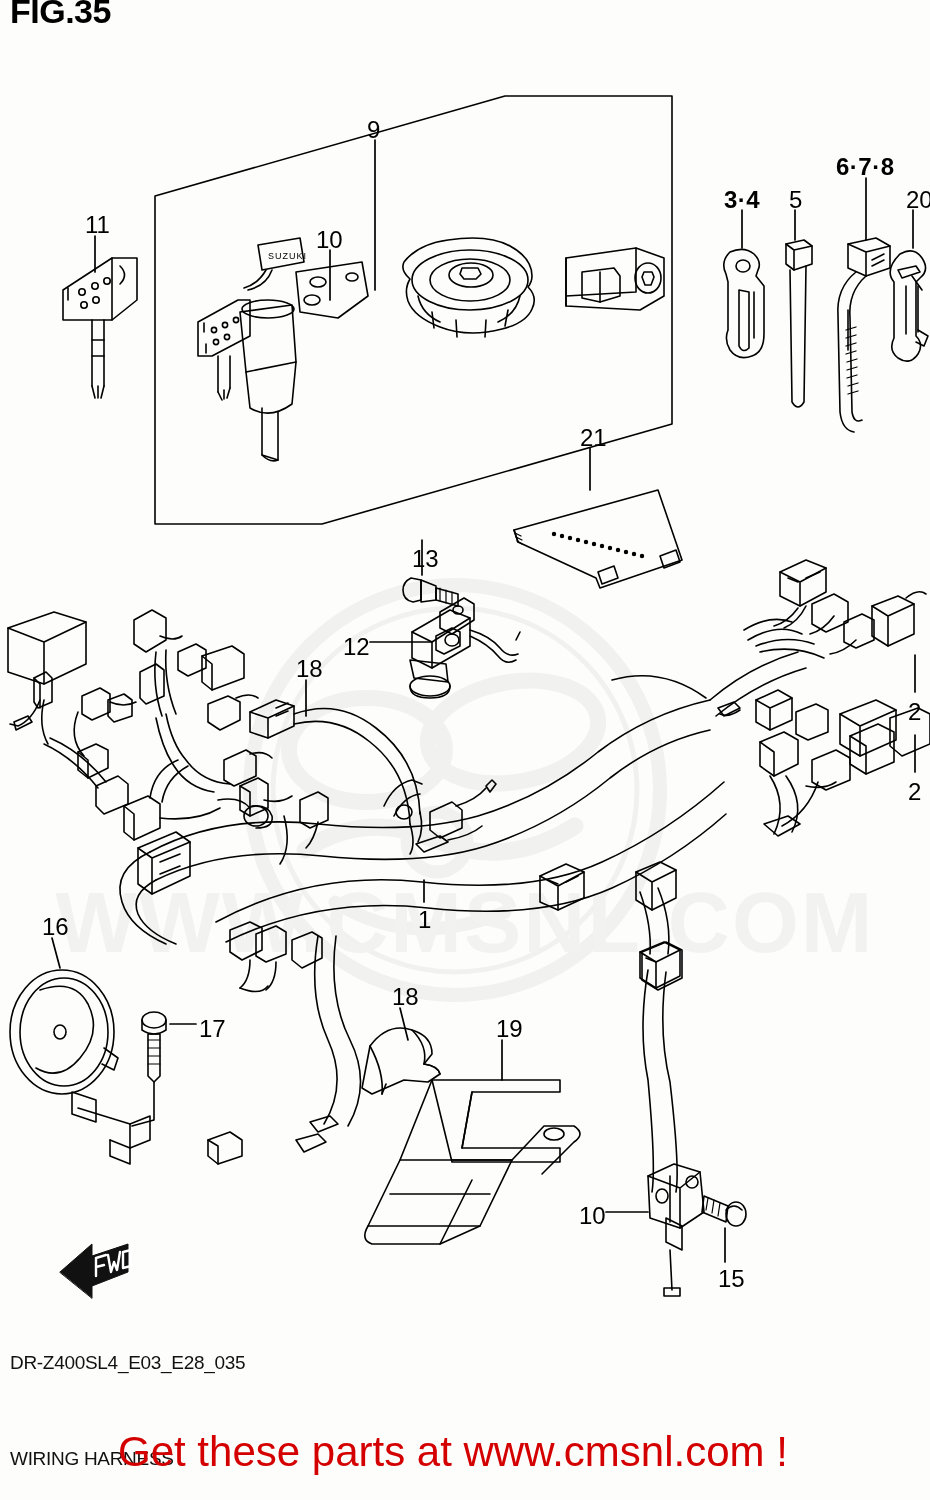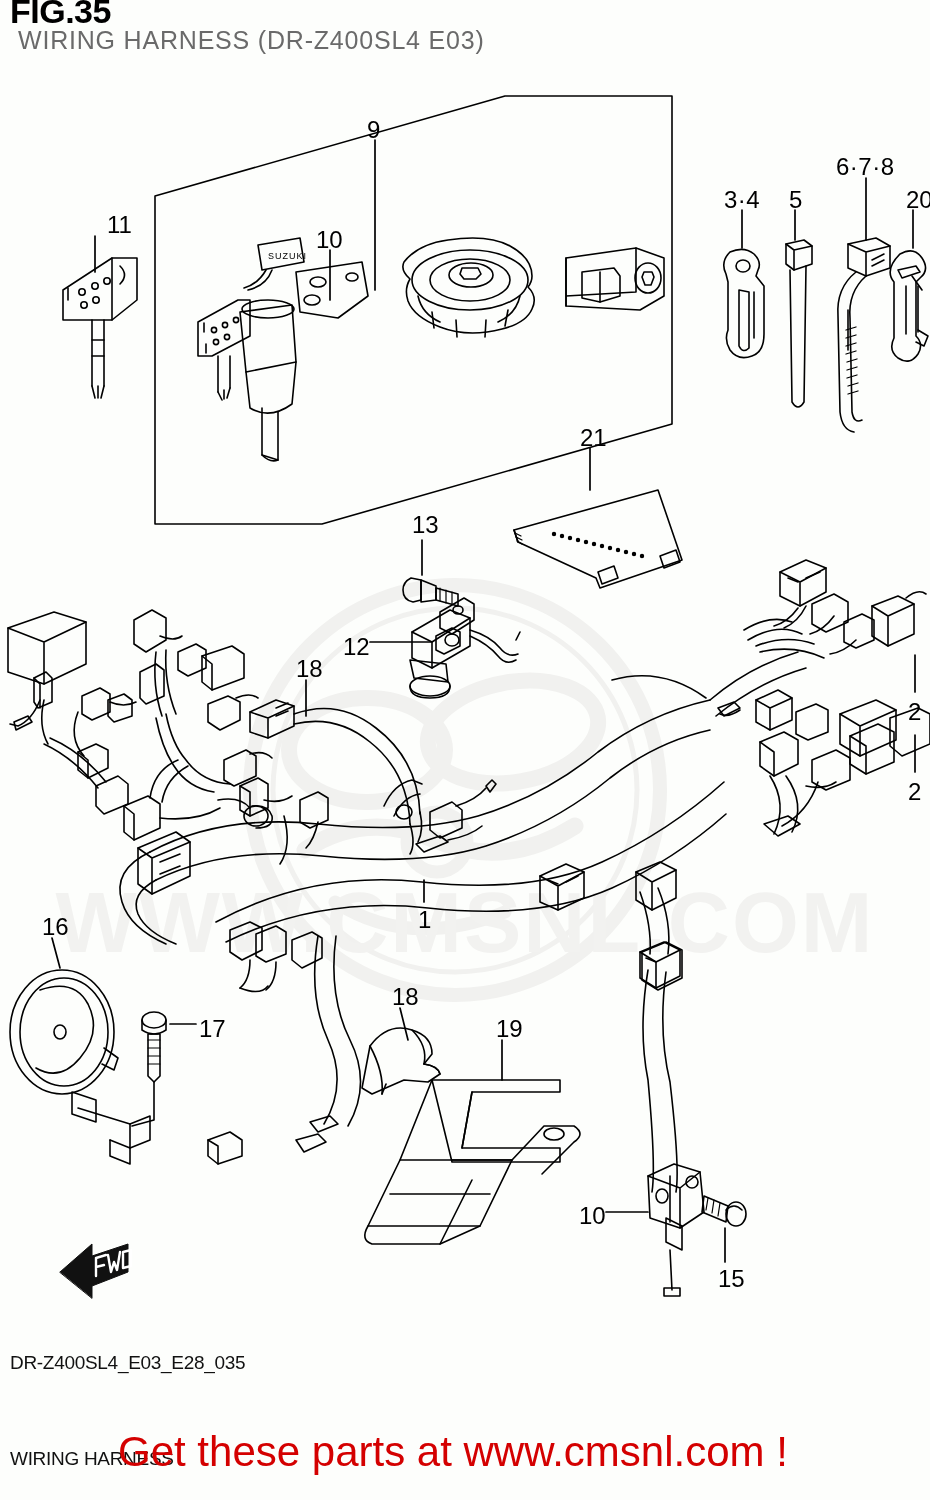--- a/index.html
+++ b/index.html
@@ -91,21 +91,21 @@
   
   .callout {
     position: absolute;
     font-size: 24px;
     color: #000;
     z-index: 35;
     white-space: nowrap;
     line-height: 1;
     font-family: "Liberation Sans", sans-serif;
   }
-  .callout.wide { letter-spacing: 0.5px; }
+  .callout.wide { letter-spacing: 0.5px; font-weight: bold; }
 </style>
 </head>
 <body>
 
 <div id="page">
 
   <svg id="watermark" viewBox="0 0 930 1500">
     <defs>
       <g id="wm-logo">
         <circle cx="0" cy="0" r="205" fill="none" stroke="#f1f1ef" stroke-width="14"></circle>
@@ -554,34 +554,33 @@
       <g stroke="#fff" stroke-width="2.4" fill="none">
         <path d="M 96 1258 L 96 1276 M 96 1258 L 106 1255 M 96 1267 L 104 1265"></path>
         <path d="M 108 1255 L 111 1272 L 114 1262 L 117 1270 L 120 1252"></path>
         <path d="M 123 1252 L 123 1268 L 131 1266 L 131 1250 Z"></path>
       </g>
 
     </g>
   </svg>
 
   <div id="fig-number">FIG.35</div>
-  <div id="fig-title">WIRING HARNESS (DR-Z400SL4 E03)</div>
 
   <div id="callout-layer">
       <div class="callout" style="left: 418px; top: 908px;">1</div>
       <div class="callout" style="left: 908px; top: 780px;">2</div>
       <div class="callout" style="left: 908px; top: 700px;">2</div>
       <div class="callout wide" style="left: 724px; top: 188px;">3·4</div>
       <div class="callout" style="left: 789px; top: 188px;">5</div>
       <div class="callout wide" style="left: 836px; top: 155px;">6·7·8</div>
       <div class="callout" style="left: 367px; top: 118px;">9</div>
       <div class="callout" style="left: 316px; top: 228px;">10</div>
-      <div class="callout" style="left: 85px; top: 213px; margin-left: 22px;">11</div>
+      <div class="callout" style="left: 85px; top: 213px;">11</div>
       <div class="callout" style="left: 343px; top: 635px;">12</div>
-      <div class="callout" style="left: 412px; top: 513px;">13</div>
+      <div class="callout" style="left: 412px; top: 547px;">13</div>
       <div class="callout" style="left: 579px; top: 1204px;">10</div>
       <div class="callout" style="left: 718px; top: 1267px;">15</div>
       <div class="callout" style="left: 42px; top: 915px;">16</div>
       <div class="callout" style="left: 199px; top: 1017px;">17</div>
       <div class="callout" style="left: 392px; top: 985px;">18</div>
       <div class="callout" style="left: 496px; top: 980px; margin-top: 37px;">19</div>
       <div class="callout" style="left: 906px; top: 188px;">20</div>
       <div class="callout" style="left: 580px; top: 426px;">21</div>
       <div class="callout" style="left: 296px; top: 657px;">18</div>
     </div>

